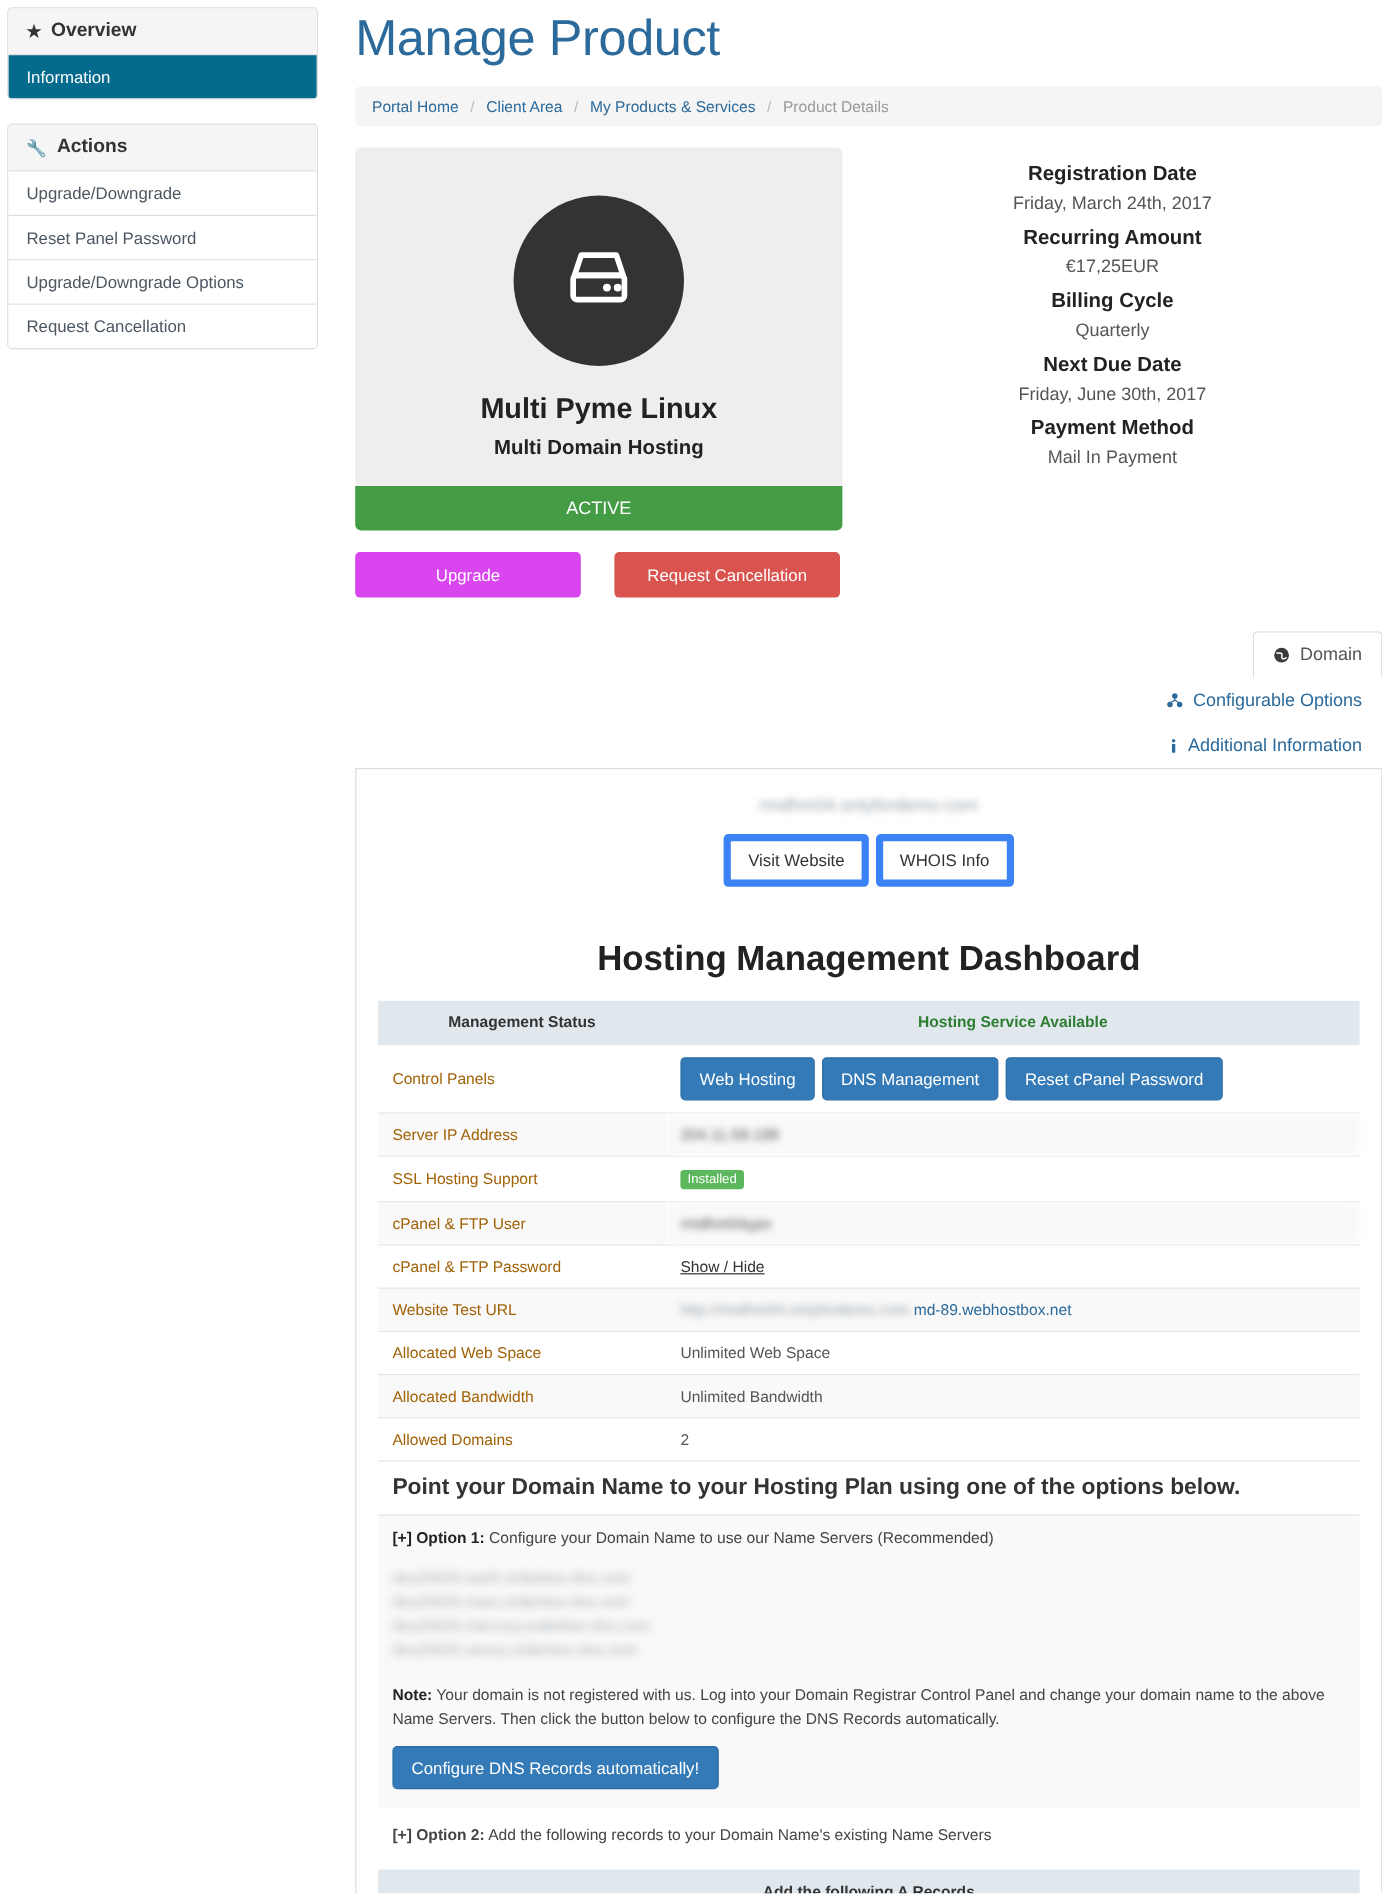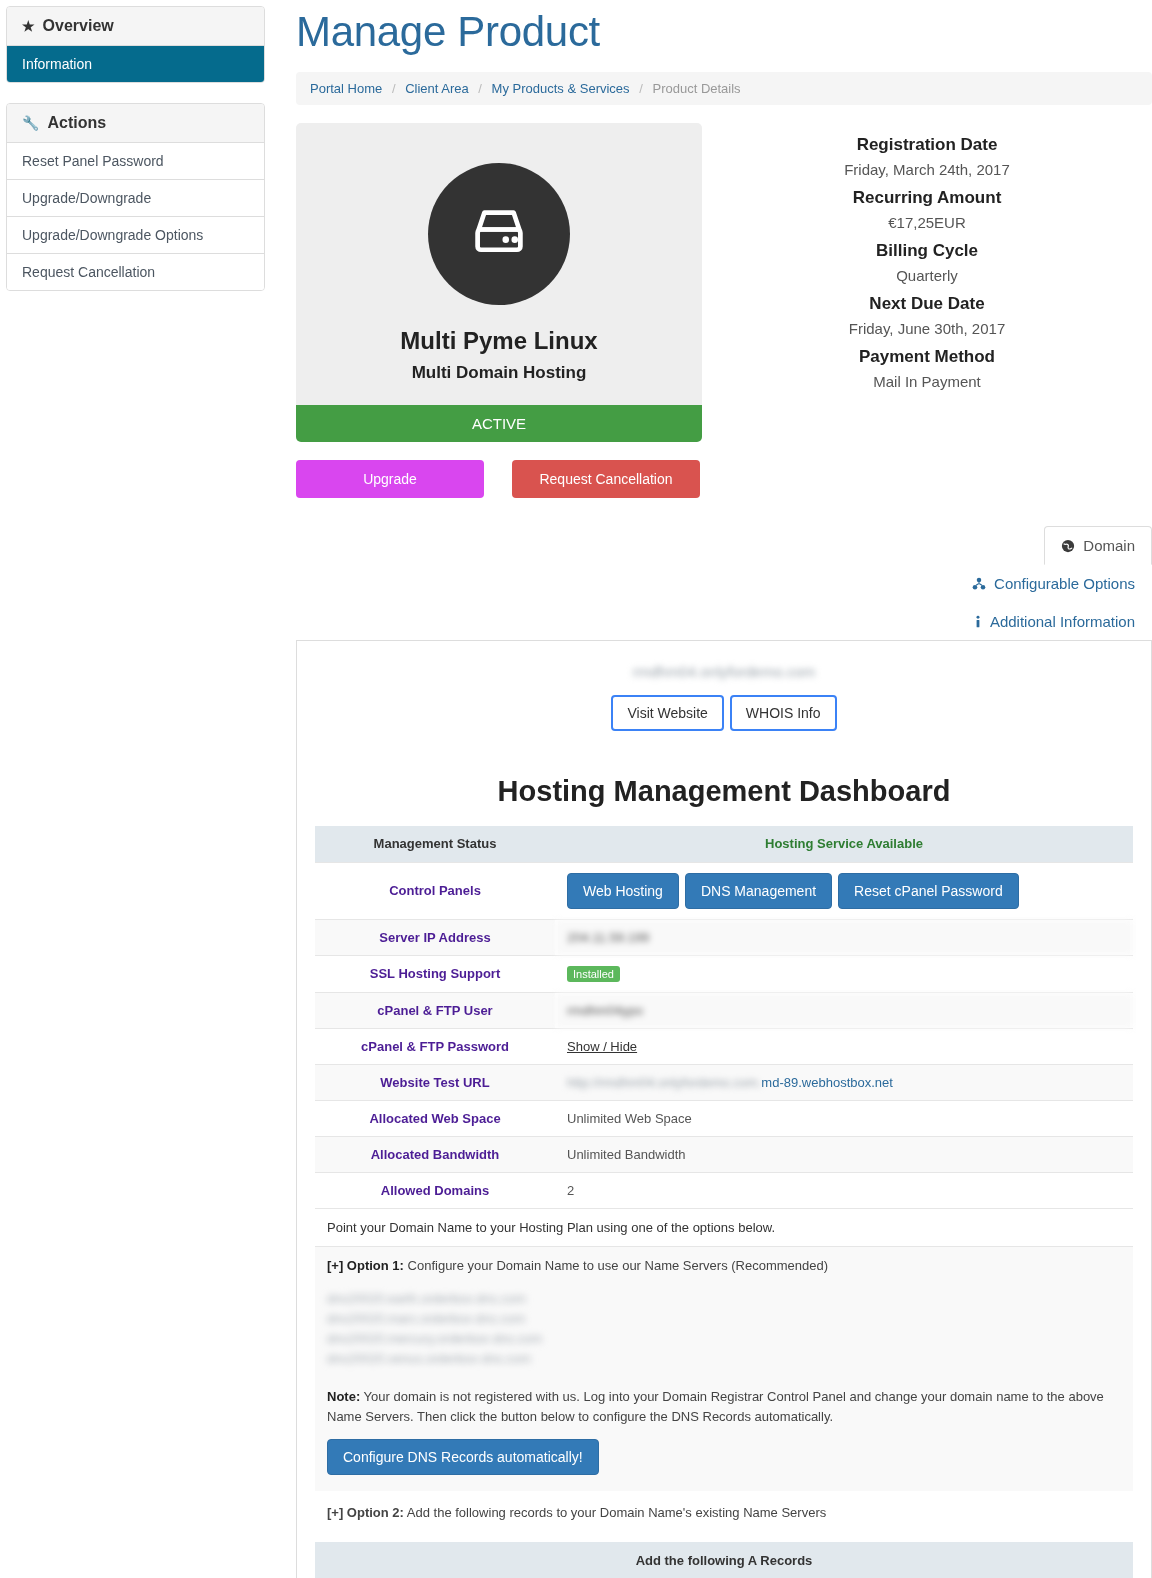--- a/index.html
+++ b/index.html
@@ -169,21 +169,21 @@
   }
 
   .blur { filter: blur(3.2px); color: #9aa3ab; user-select: none; }
   .blur-strong { filter: blur(3.6px); color: #a7aeb5; user-select: none; }
 
   .domain-head { text-align: center; margin-bottom: 6px; }
   .domain-name { font-size: 15px; display: inline-block; }
   .domain-btns { display: flex; justify-content: center; gap: 6px; margin-top: 14px; }
   .btn-default {
     background: #ffffff;
-    border: 2px solid #3b82f6;
+    border: 6px solid #3b82f6;
     border-radius: 4px;
     padding: 8px 14px;
     font-size: 14px;
     color: #333333;
     cursor: pointer;
     font-family: "Liberation Sans", sans-serif;
   }
 
   h2.dash-title {
     text-align: center;
@@ -192,21 +192,21 @@
     color: #222;
     margin: 44px 0 18px 0;
   }
 
   table.dash { width: 100%; border-collapse: collapse; font-size: 13px; }
   table.dash td { padding: 10px 12px; vertical-align: middle; }
   tr.head-row td {
     background: #e1e8ed;
     height: 36px;
   }
-  td.k { font-weight: bold; color: #4c1d95; width: 240px; text-align: center; }
+  td.k { font-weight: normal; color: #a16207; width: 240px; }
   td.v { color: #555; }
   tr.strip td { border-top: 1px solid #e6e6e6; }
   tr.alt td { background: #f9f9f9; }
   .mgmt-status { text-align: center; font-weight: bold; color: #333; }
   .svc-ok { color: #2e7d32; font-weight: bold; }
 
   .btn-primary {
     background: #337ab7;
     border: 1px solid #2e6da4;
     border-radius: 4px;
@@ -223,21 +223,21 @@
     background: #5cb85c;
     color: #ffffff;
     font-size: 11px;
     padding: 2px 6px;
     border-radius: 3px;
   }
   a.showhide { color: #333; text-decoration: underline; font-size: 13px; cursor: pointer; }
   a.linky { color: #2b6a9b; text-decoration: none; font-size: 13px; }
 
   .point-row {
-    font-size: 13px; font-weight: normal; color: #333;
+    font-size: 19px; font-weight: bold; color: #333;
     padding: 11px 12px;
     border-top: 1px solid #e6e6e6;
   }
   .option-block {
     background: #f9f9f9;
     border-top: 1px solid #e6e6e6;
     padding: 11px 12px 16px 12px;
     font-size: 13px;
     color: #444;
   }
@@ -282,24 +282,24 @@
         <span>Information</span>
       </a>
     </div>
 
     <div class="panel">
       <div class="panel-heading">
         <span class="gi">🔧</span>
         <span>Actions</span>
       </div>
       <a class="list-item">
-        <span>Reset Panel Password</span>
+        <span>Upgrade/Downgrade</span>
       </a>
       <a class="list-item">
-        <span>Upgrade/Downgrade</span>
+        <span>Reset Panel Password</span>
       </a>
       <a class="list-item">
         <span>Upgrade/Downgrade Options</span>
       </a>
       <a class="list-item">
         <span>Request Cancellation</span>
       </a>
     </div>
 
   </div>

